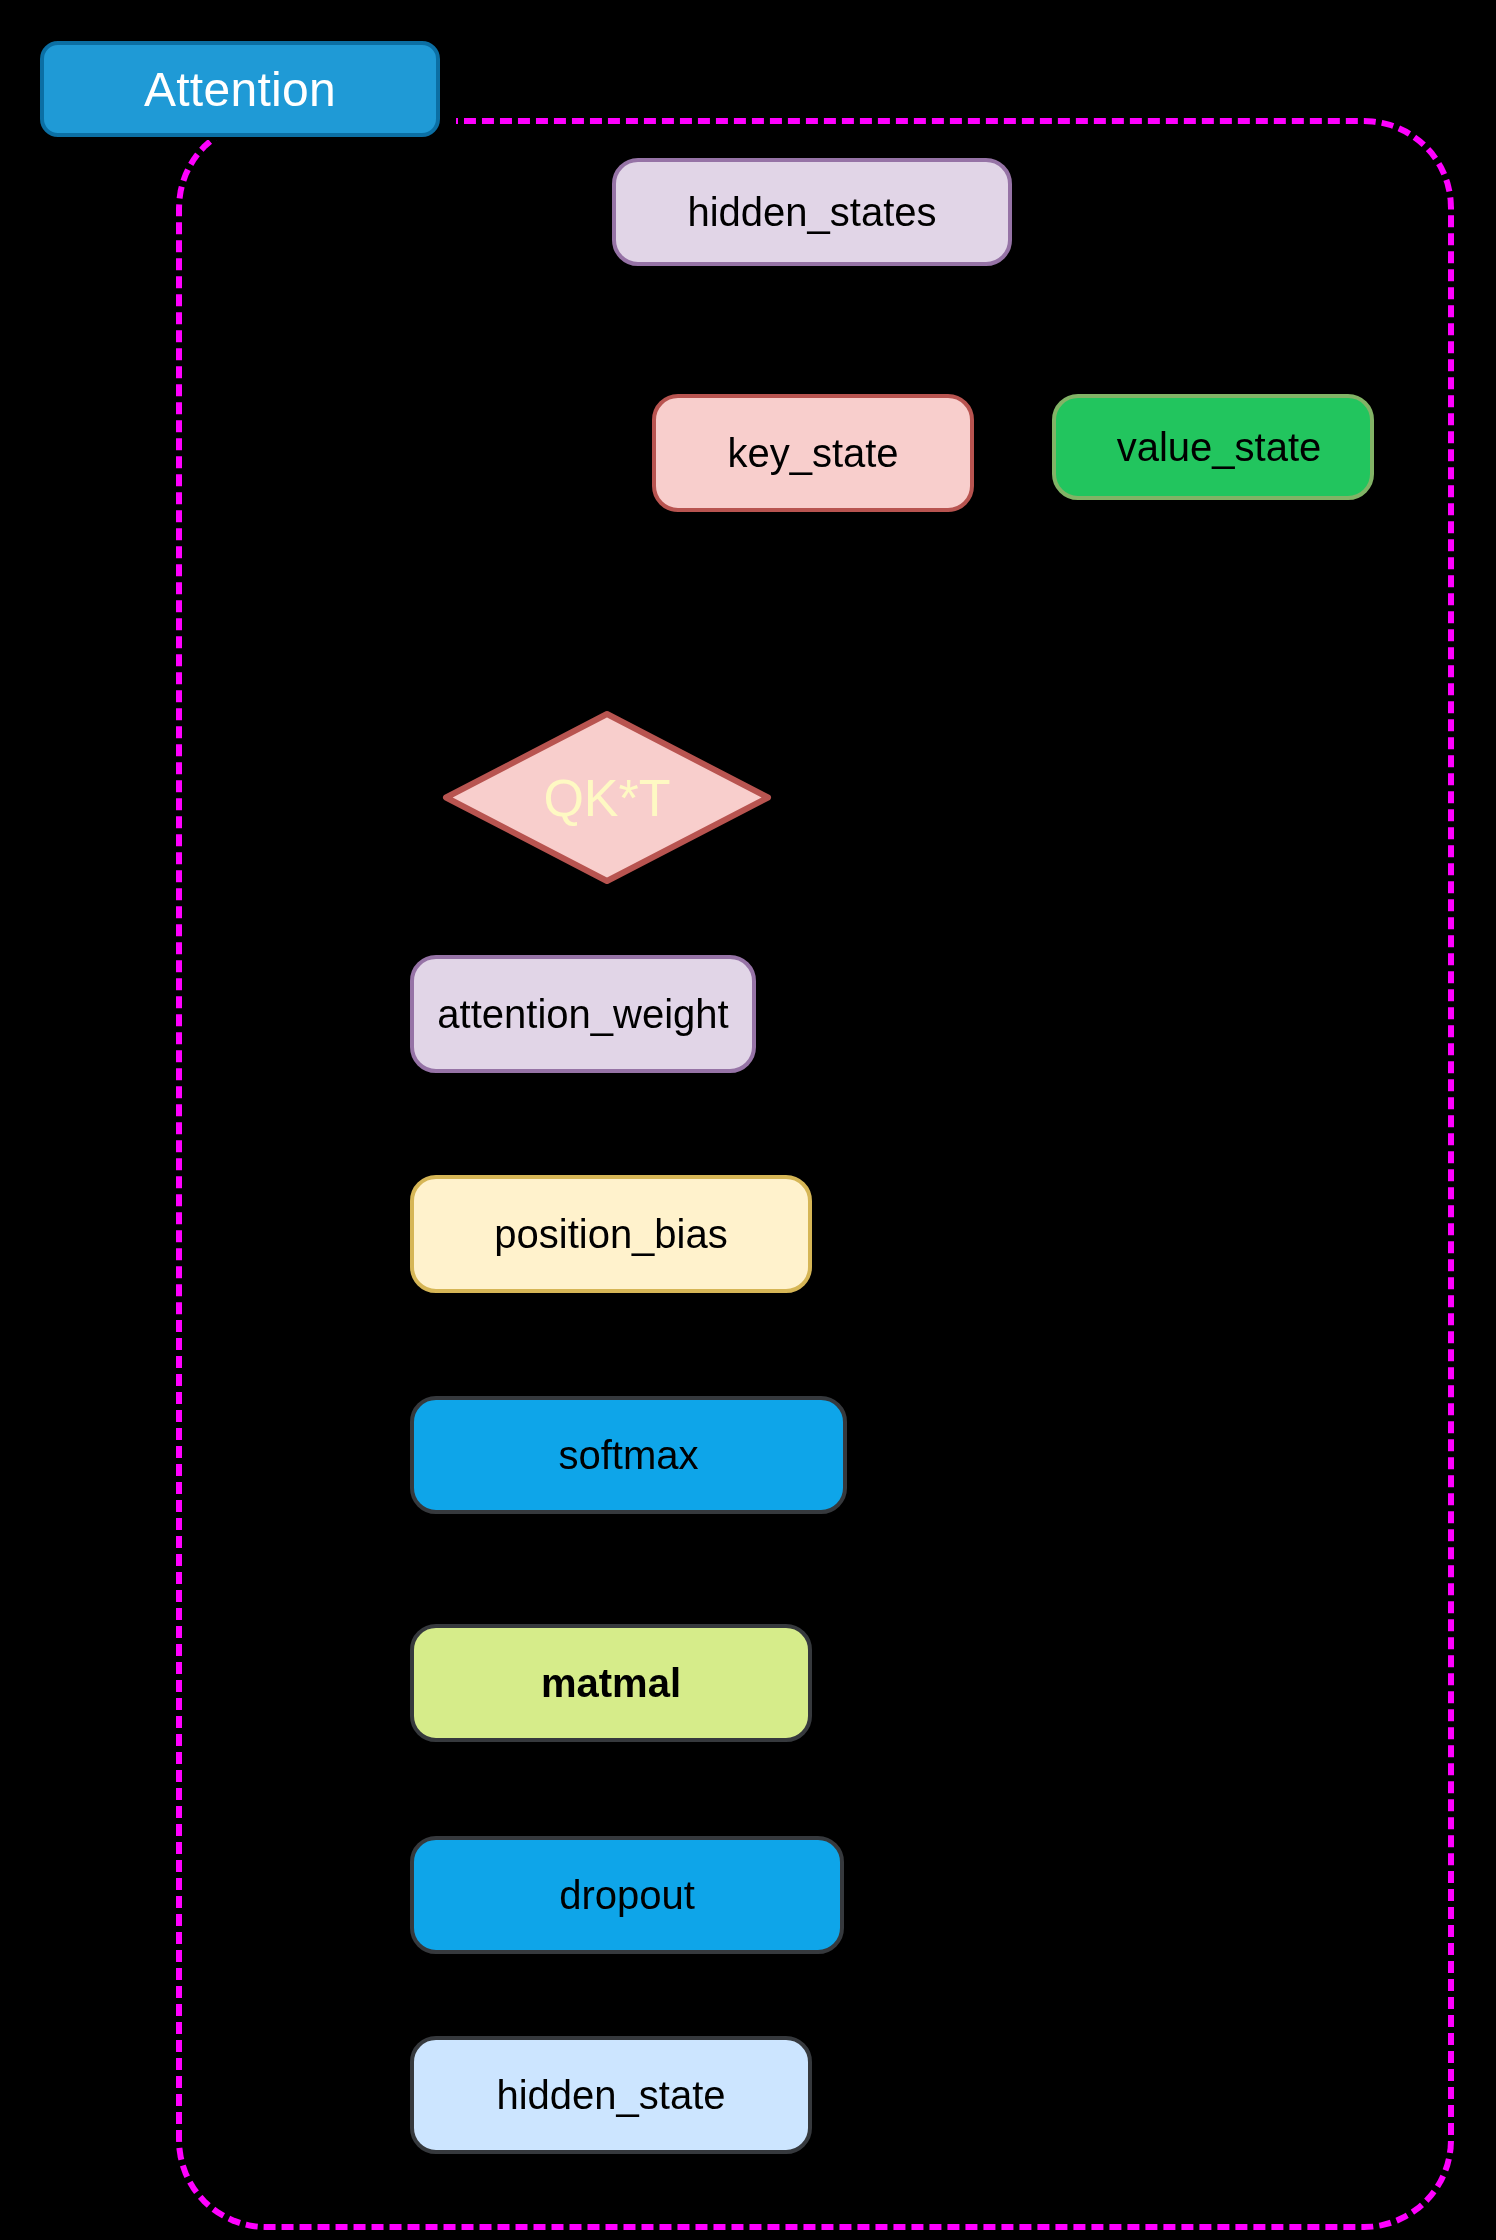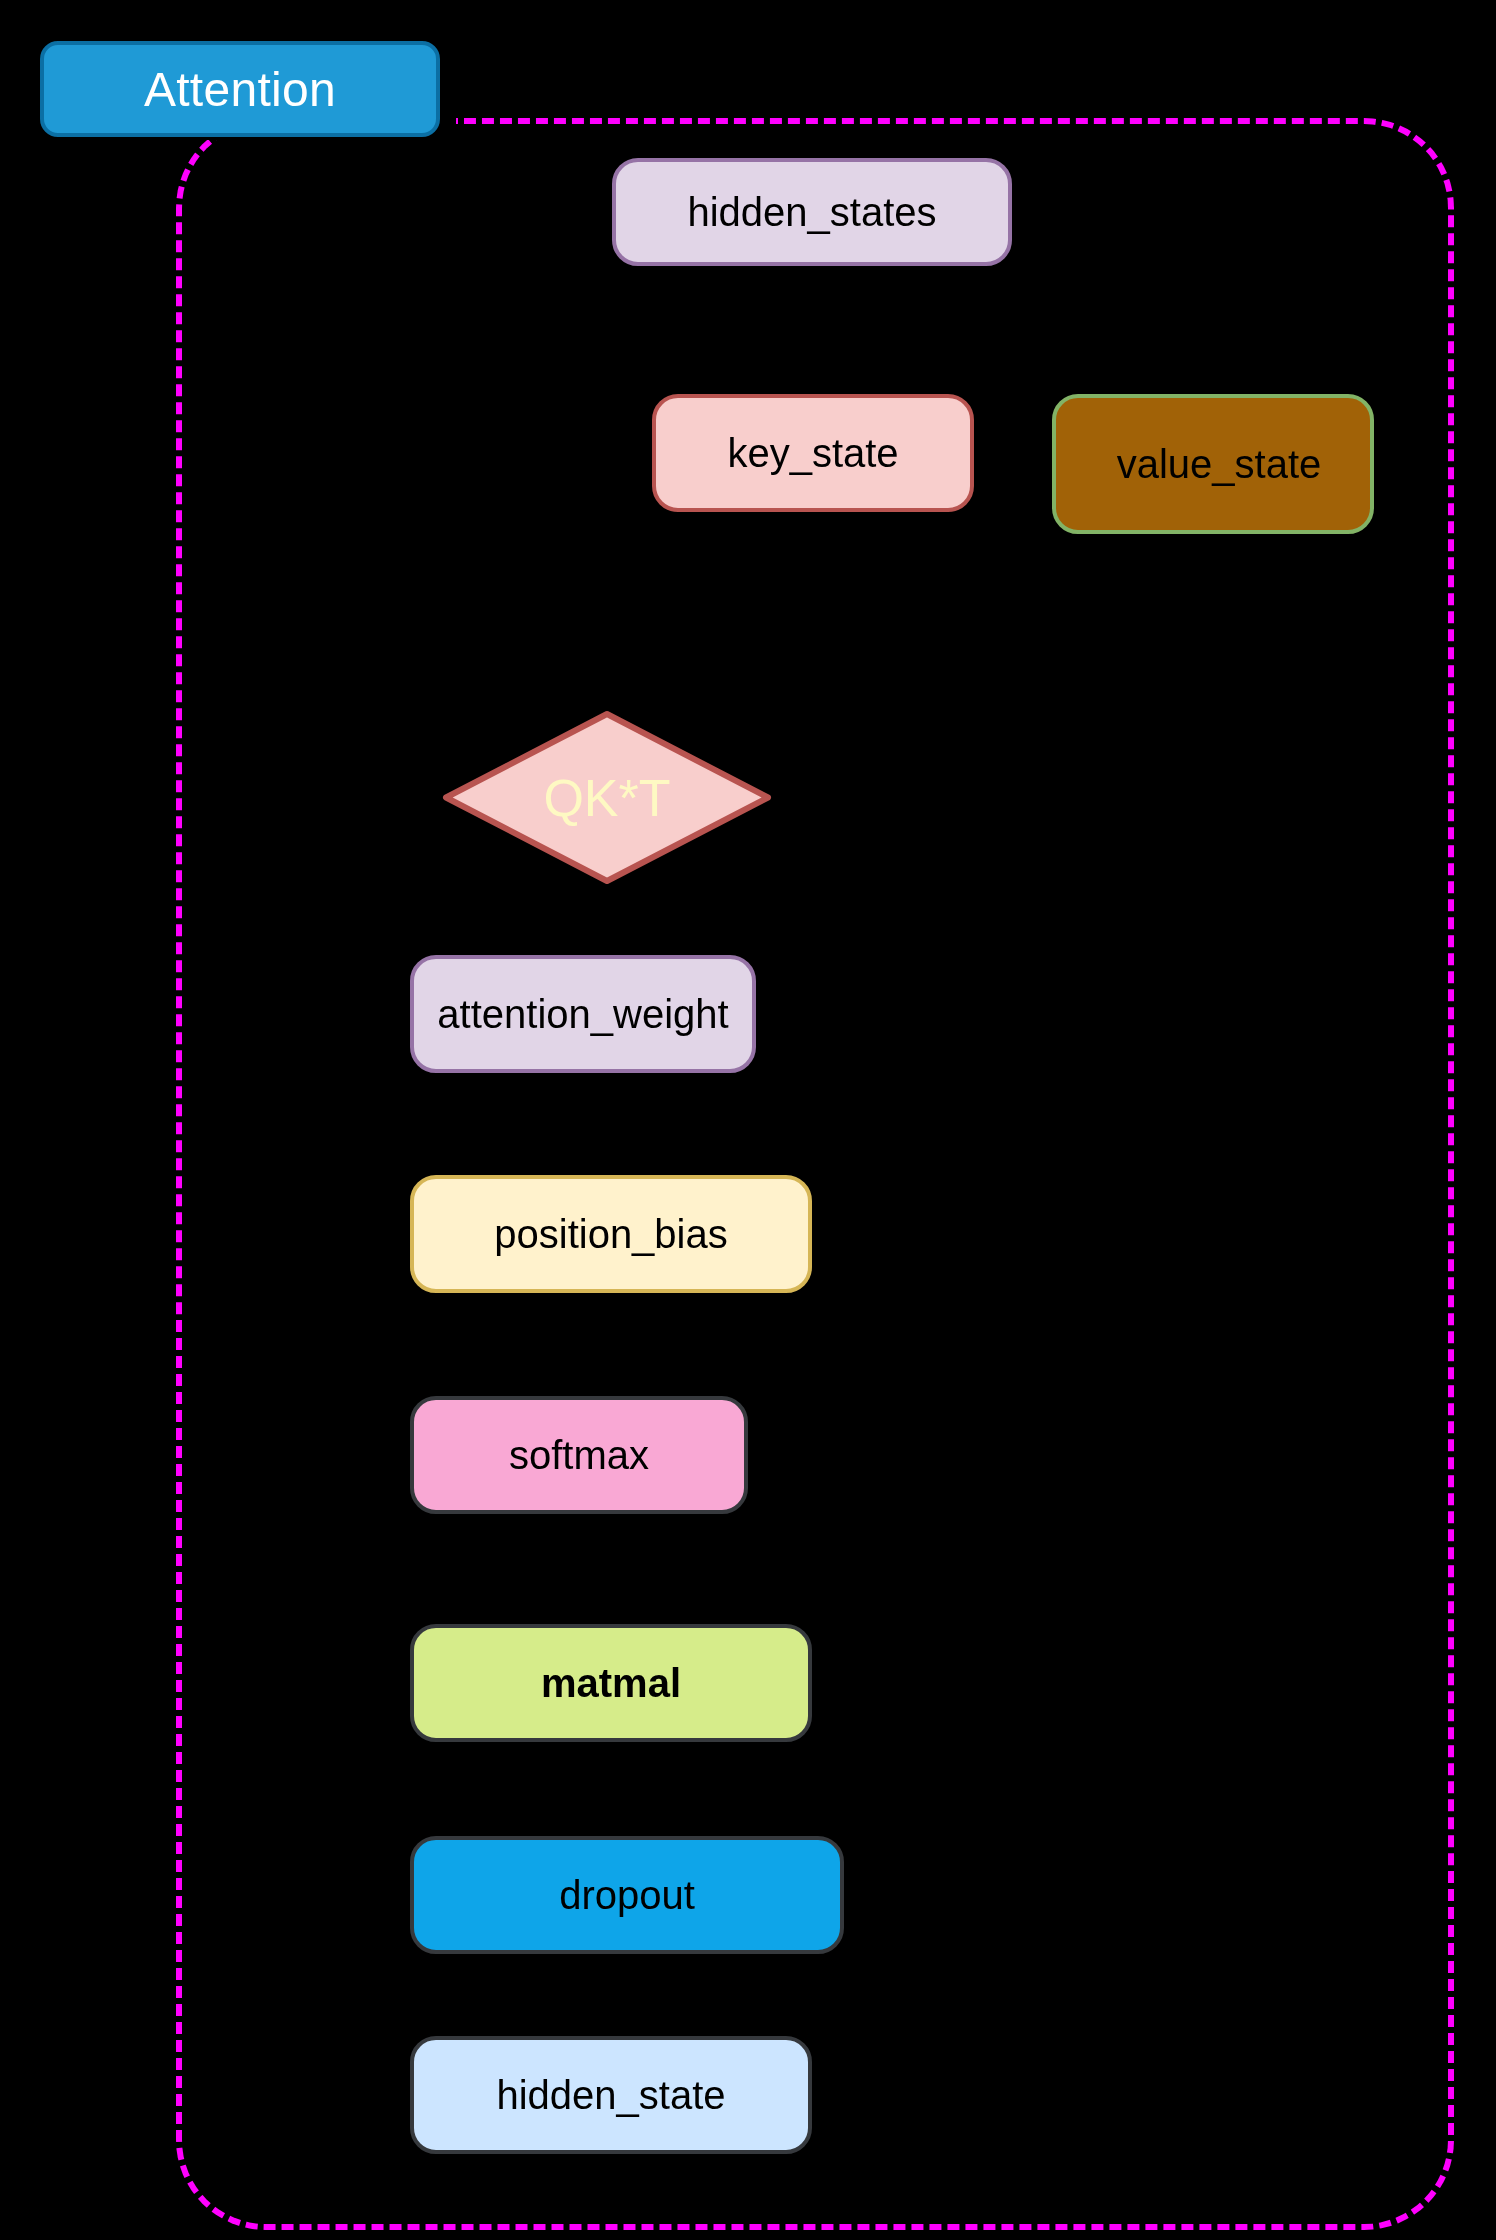--- a/index.html
+++ b/index.html
@@ -86,34 +86,34 @@
   }
   .n-query-state {
     left: 250px; top: 394px;   width: 322px; height: 118px;
     background: #dae8fc; border-color: #6c8ebf;
   }
   .n-key-state {
     left: 652px; top: 394px;   width: 322px; height: 118px;
     background: #f8cecc; border-color: #b85450;
   }
   .n-value-state {
-    left: 1052px; top: 394px;  width: 322px; height: 140px;
-    background: #a16207; border-color: #82b366; padding-left: 12px;
+    left: 1052px; top: 394px;  width: 322px; height: 106px;
+    background: #22c55e; border-color: #82b366; padding-left: 12px;
   }
   .n-attention-weight {
     left: 410px; top: 955px;   width: 346px; height: 118px;
     background: #e1d5e7; border-color: #9673a6;
   }
   .n-position-bias {
     left: 410px; top: 1175px;  width: 402px; height: 118px;
     background: #fff2cc; border-color: #d6b656;
   }
   .n-softmax {
-    left: 410px; top: 1396px;  width: 338px; height: 118px;
-    background: #f9a8d4; border-color: #36393d;
+    left: 410px; top: 1396px;  width: 437px; height: 118px;
+    background: #0ea5e9; border-color: #36393d;
   }
   .n-matmal {
     left: 410px; top: 1624px;  width: 402px; height: 118px;
     background: #d6ec8a; border-color: #36393d; font-weight: bold;
   }
   .n-dropout {
     left: 410px; top: 1836px;  width: 434px; height: 118px;
     background: #0ea5e9; border-color: #36393d;
   }
   .n-hidden-state {

